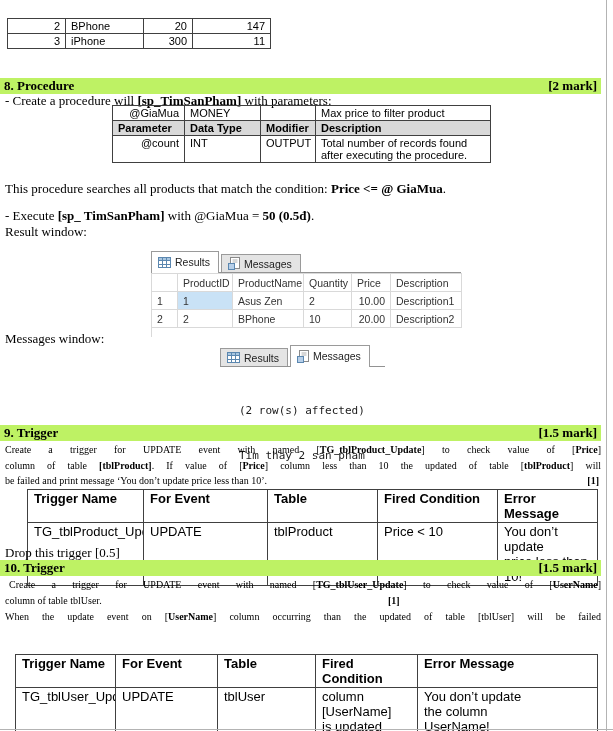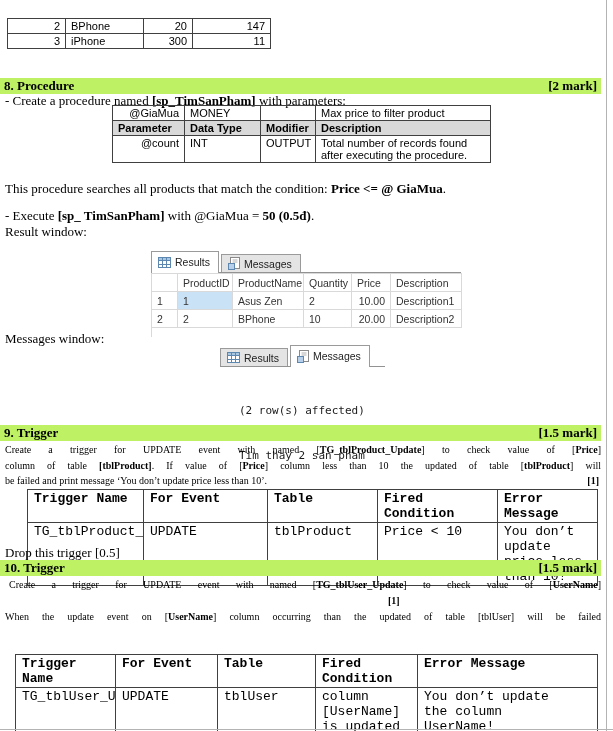--- a/index.html
+++ b/index.html
@@ -28,21 +28,21 @@
   }
   table.sans td,table.sans th{
     border:1px solid #404040;padding:1px 5px;vertical-align:top;overflow:hidden;
   }
   table.sans th{background:#d9d9d9;text-align:left;font-weight:bold;}
   .num{text-align:right;}
   .preline{white-space:pre-line;}
   
   table.trig{
     border-collapse:collapse;table-layout:fixed;
-    font-family:Liberation Mono, monospace;font-size:13px;color:#000;
+    font-family:Liberation Sans, sans-serif;font-size:13px;color:#000;
   }
   table.trig td,table.trig th{
     border:1px solid #404040;padding:1px 6px;vertical-align:top;
     text-align:left;line-height:15px;overflow:hidden;
   }
   table.trig th{font-weight:bold;}
   
   .tabstrip{
     display:flex;align-items:flex-end;border-bottom:1px solid #929292;
     font-family:Liberation Sans, sans-serif;font-size:10.5px;color:#222;
@@ -98,21 +98,21 @@
   </tr>
 </tbody>
   </table>
 
 <div class="band" style="top:78px;">
   <span>8. Procedure</span>
   <span>[2 mark]</span>
 </div>
 
 <div class="tline" style="top:93px;">
-  <span>- Create a procedure named </span><span class="b">[sp_TimSanPham]</span><span> with parameters:</span>
+  <span>- Create a procedure will </span><span class="b">[sp_TimSanPham]</span><span> with parameters:</span>
 </div>
 
 <table class="sans abs" style="top:105px;left:112px;width:378px;">
   <colgroup>
       <col style="width:72px">
       <col style="width:76px">
       <col style="width:55px">
       <col style="width:175px">
     </colgroup>
   <tbody>
@@ -280,21 +280,21 @@
 
 <div class="tline" style="top:545px;">Drop this trigger [0.5]</div>
 
 <div class="band" style="top:560px;">
   <span>10. Trigger</span>
   <span>[1.5 mark]</span>
 </div>
 
 <div class="para" style="top:577px;">
   <div class="jline" style="padding-left:4px;"><span>Create a trigger for UPDATE event with named [</span><span class="b">TG_tblUser_Update</span><span>] to check value of [</span><span class="b">UserName</span><span>]</span></div>
-  <div class="pline"><span class="b abs" style="left:383px;top:0;">[1]</span></div>
+  <div class="pline"><span>column of table tblUser.</span><span class="b abs" style="left:383px;top:0;">[1]</span></div>
 </div>
 
 <div class="para" style="top:609px;">
   <div class="jline"><span>When the update event on [</span><span class="b">UserName</span><span>] column occurring than the updated of table [tblUser] will be failed</span></div>
 </div>
 
 <table class="trig abs" style="top:654px;left:15px;width:582px;">
   <colgroup>
       <col style="width:100px">
       <col style="width:102px">

